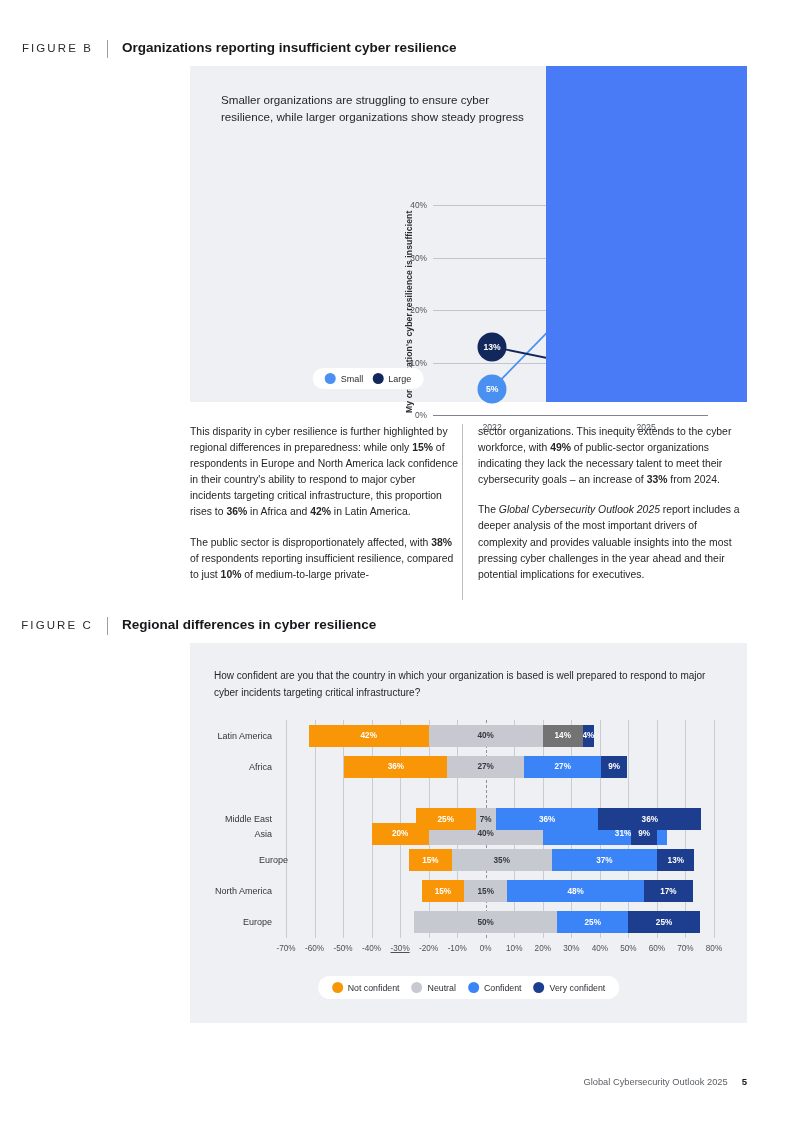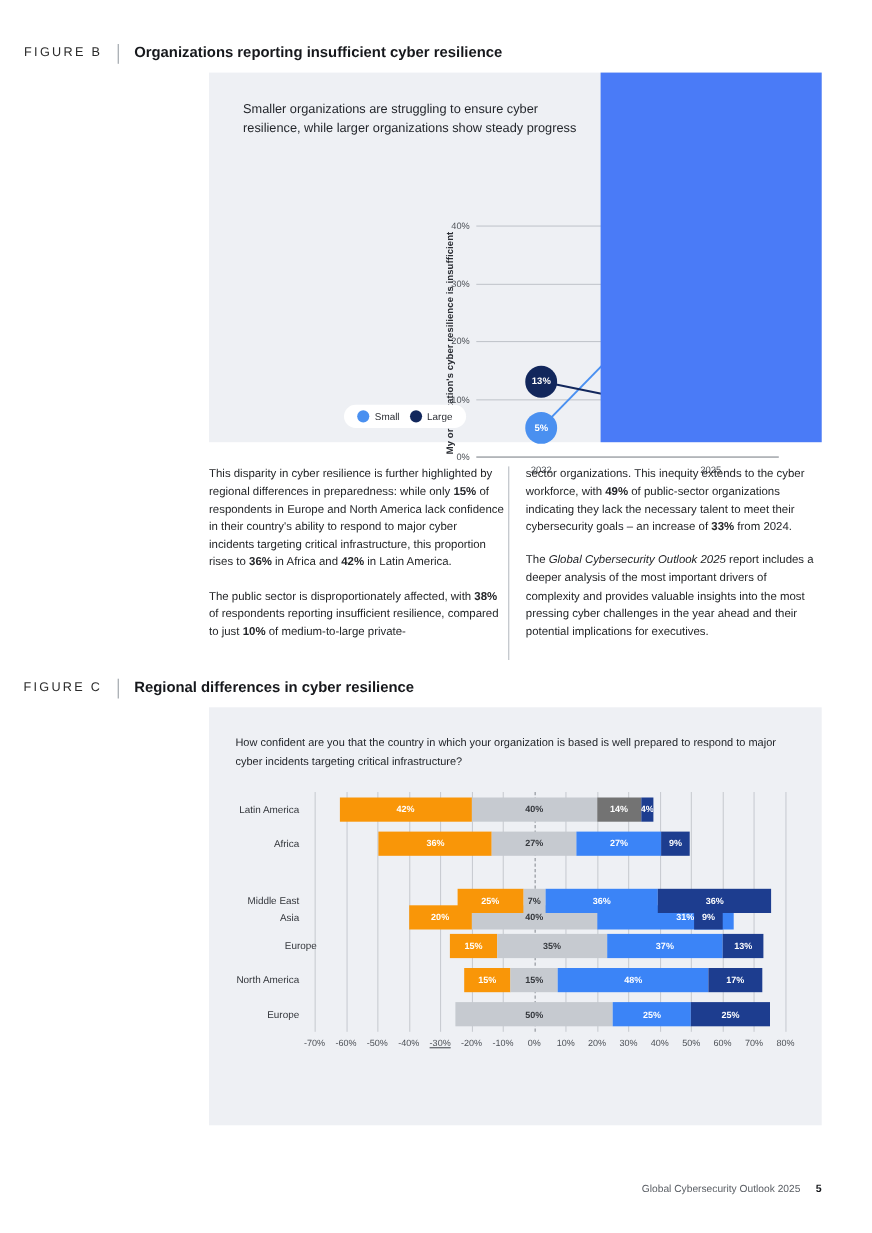--- a/index.html
+++ b/index.html
@@ -480,18 +480,36 @@
         <div class="c-seg" style="left: 221.133px; width: 136.96px; background: rgb(59, 132, 247);">48%</div>
         <div class="c-seg" style="left: 358.093px; width: 48.5067px; background: rgb(29, 61, 143);">17%</div>
       </div>
       <div class="c-row" style="top: 191.429px;">
         <div class="c-rowlabel">Europe</div>
         <div class="c-seg neutral" style="left: 128.4px; width: 142.667px; background: rgb(198, 202, 208);">50%</div>
         <div class="c-seg" style="left: 271.067px; width: 71.3333px; background: rgb(59, 132, 247);">25%</div>
         <div class="c-seg" style="left: 342.4px; width: 71.3333px; background: rgb(29, 61, 143);">25%</div>
       </div>
     </div>
+  <div id="legend-c">
+      <div class="legend-c-item">
+        <span class="legend-dot" style="background: rgb(249, 150, 8);"></span>
+        <span>Not confident</span>
+      </div>
+      <div class="legend-c-item">
+        <span class="legend-dot" style="background: rgb(198, 202, 208);"></span>
+        <span>Neutral</span>
+      </div>
+      <div class="legend-c-item">
+        <span class="legend-dot" style="background: rgb(59, 132, 247);"></span>
+        <span>Confident</span>
+      </div>
+      <div class="legend-c-item">
+        <span class="legend-dot" style="background: rgb(29, 61, 143);"></span>
+        <span>Very confident</span>
+      </div>
+    </div>
 </div>
 
 <div id="footer">
   <span>Global Cybersecurity Outlook 2025</span>
   <span id="footer-page">5</span>
 </div>
 
 </body></html>

